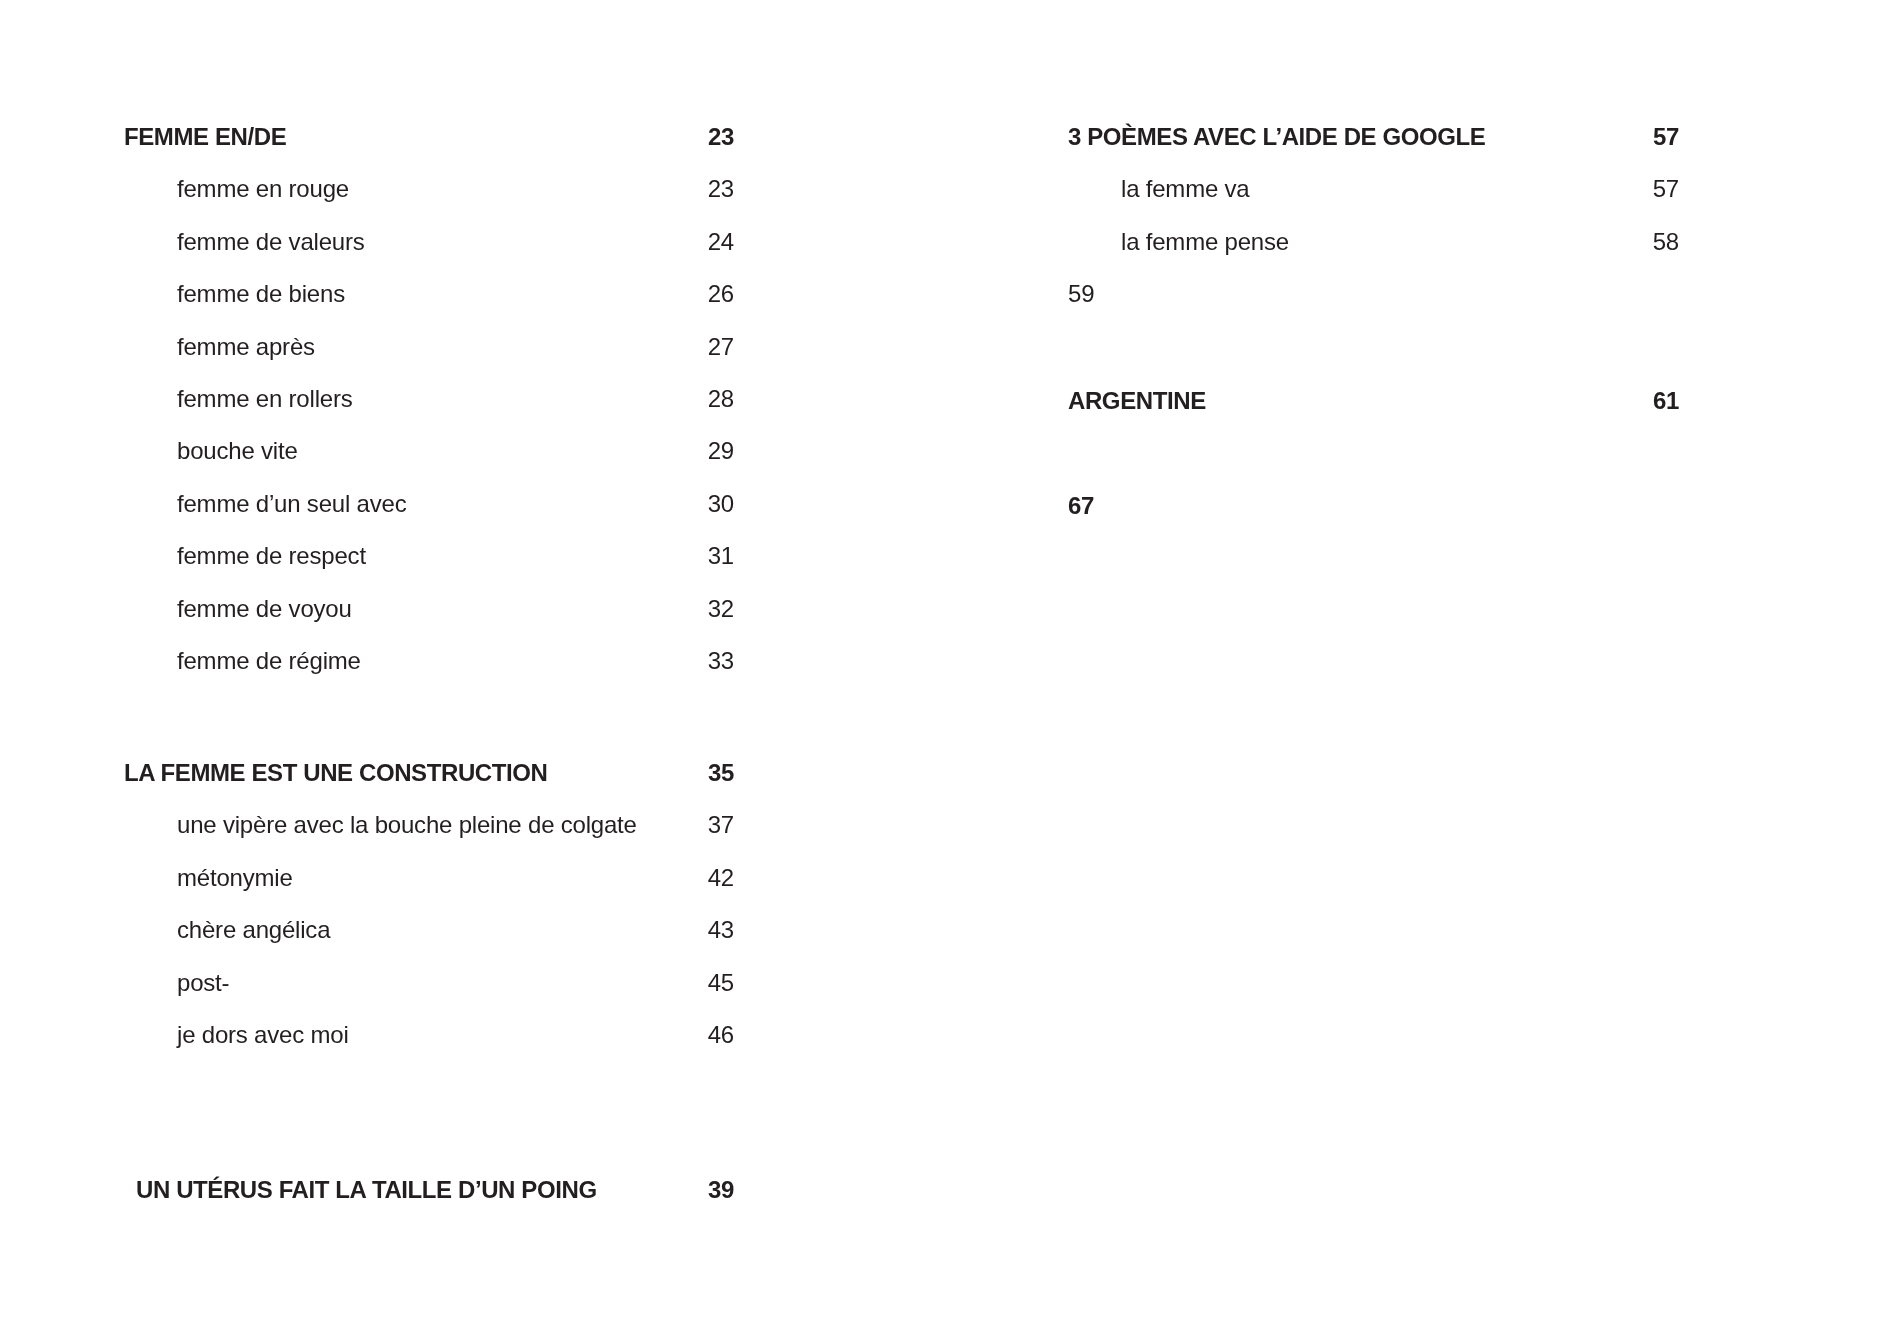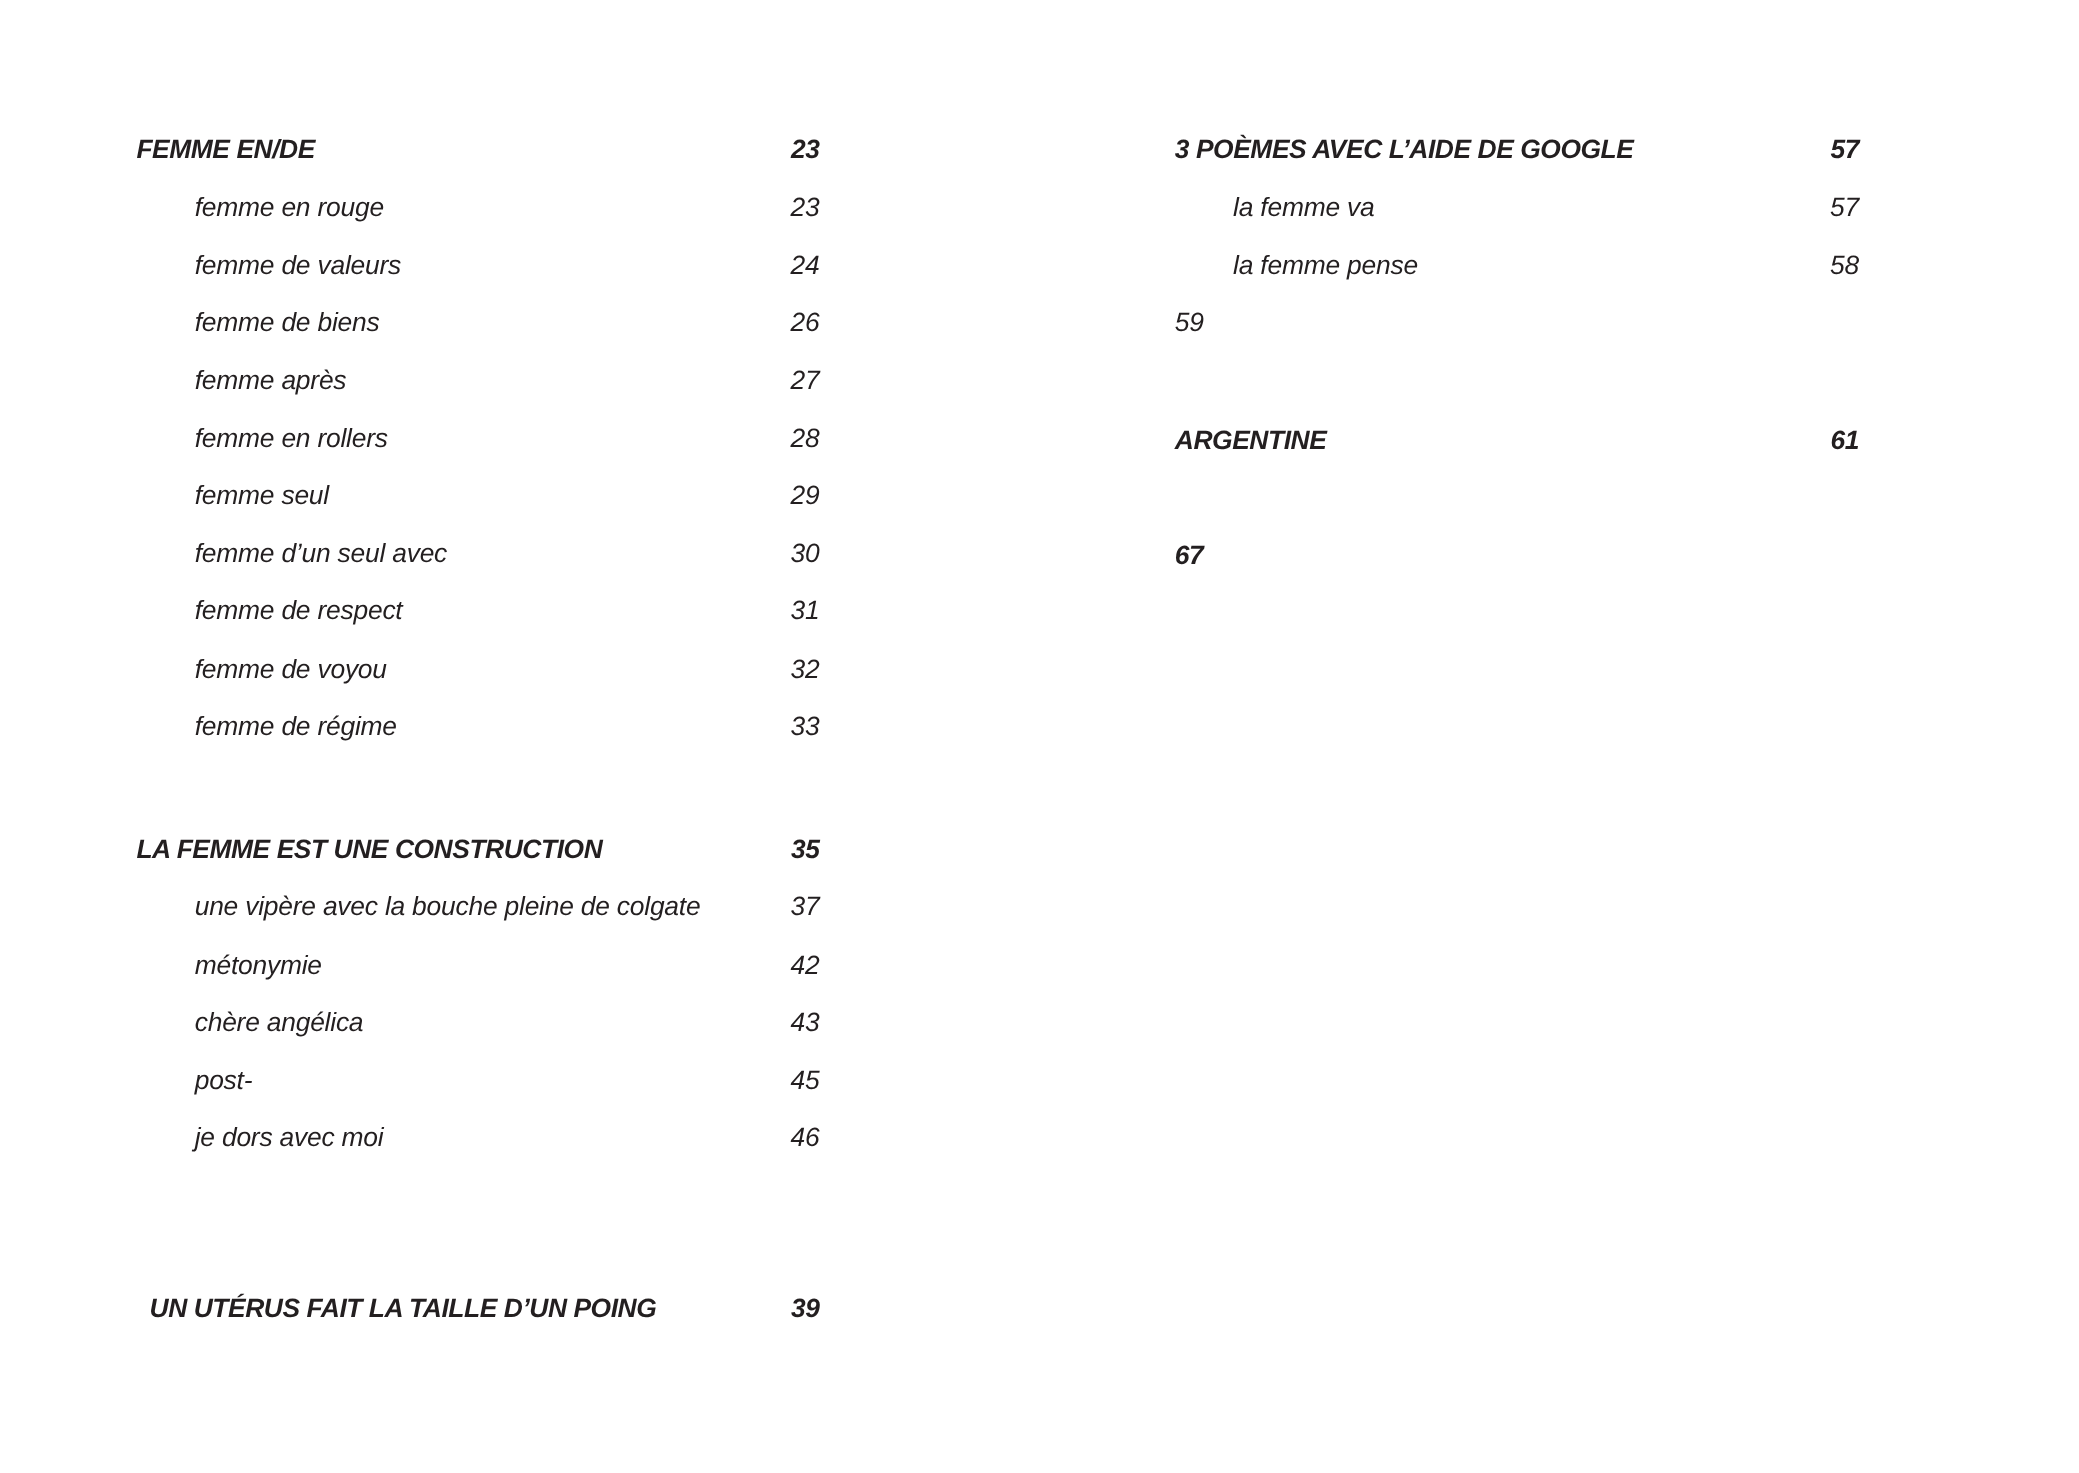--- a/index.html
+++ b/index.html
@@ -19,21 +19,21 @@
     letter-spacing: -0.2px;
   }
   .toc-column {
     position: absolute;
     top: 0;
     height: 100%;
   }
   #col-left  { left: 124px;  width: 621px; }
   #col-right { left: 1068px; width: 622px; }
 
-  .toc-section { position: absolute; left: 0; right: 0; font-style: italic; }
+  .toc-section { position: absolute; left: 0; right: 11px; }
   #col-left  .toc-section:nth-of-type(1) { top: 111px; }
   #col-left  .toc-section:nth-of-type(2) { top: 747px; }
   #col-left  .toc-section:nth-of-type(3) { top: 1164px; margin-left: 12px; }
   #col-right .toc-section:nth-of-type(1) { top: 111px; }
   #col-right .toc-section:nth-of-type(2) { top: 375px; }
   #col-right .toc-section:nth-of-type(3) { top: 480px; }
 
   .toc-row {
     display: flex;
     justify-content: space-between;
@@ -74,21 +74,21 @@
         </div>
         <div class="toc-row entry">
           <span class="title">femme après</span>
           <span class="page">27</span>
         </div>
         <div class="toc-row entry">
           <span class="title">femme en rollers</span>
           <span class="page">28</span>
         </div>
         <div class="toc-row entry">
-          <span class="title">femme seul</span>
+          <span class="title">bouche vite</span>
           <span class="page">29</span>
         </div>
         <div class="toc-row entry">
           <span class="title">femme d’un seul avec</span>
           <span class="page">30</span>
         </div>
         <div class="toc-row entry">
           <span class="title">femme de respect</span>
           <span class="page">31</span>
         </div>

